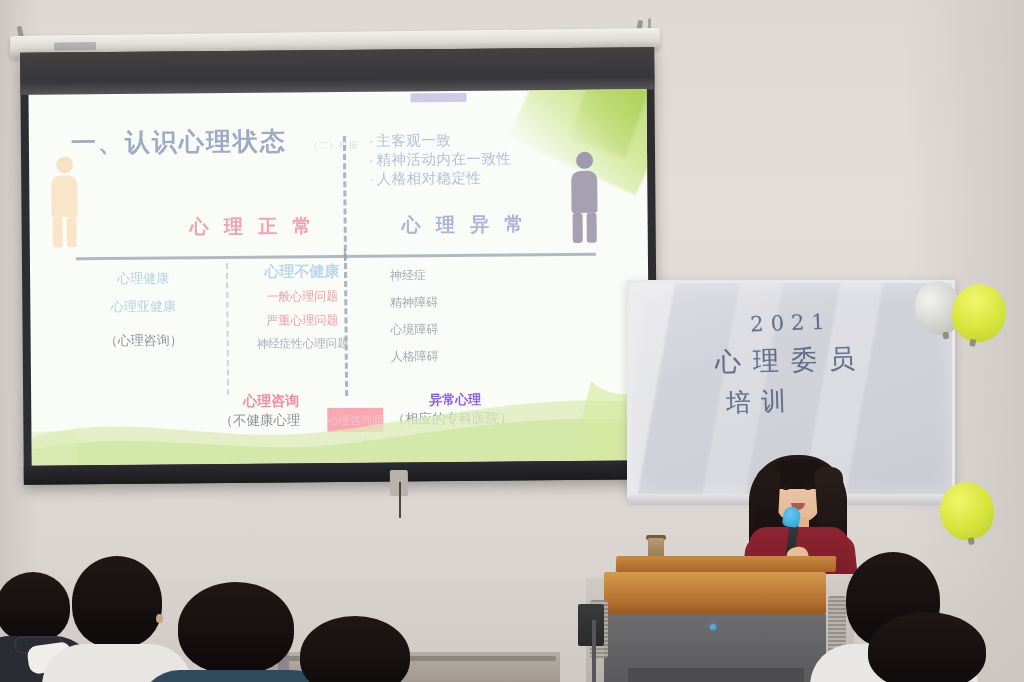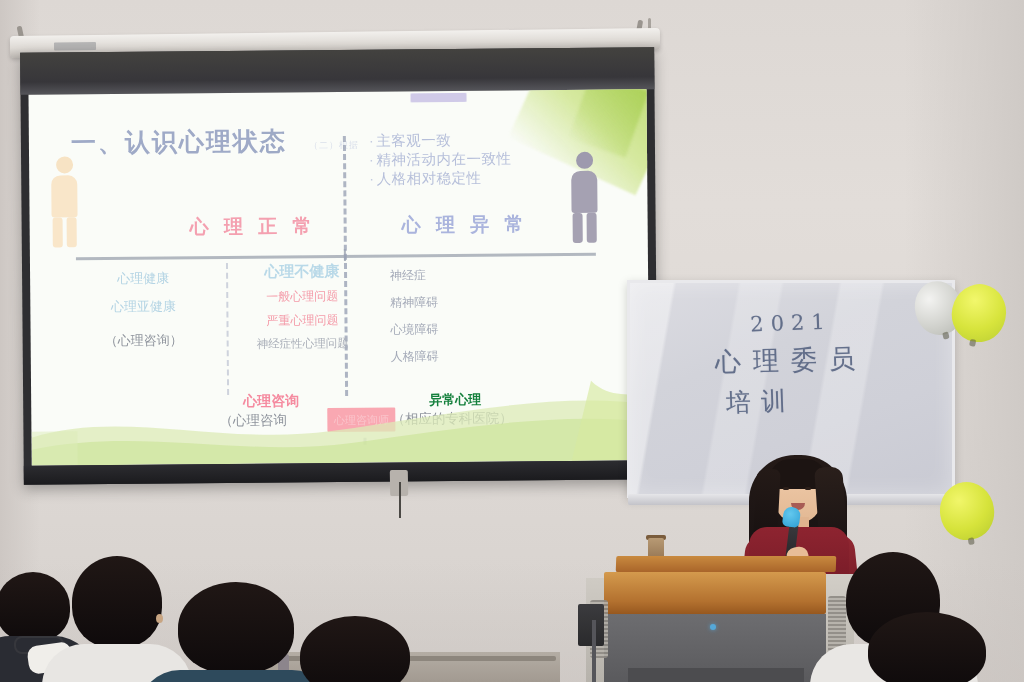--- a/index.html
+++ b/index.html
@@ -153,27 +153,27 @@
   .col-right .g{font-size:12px;color:#a4aab8;}
 
   .bottom-row{position:absolute;top:300px;left:0;width:100%;}
   .bot-pink-title{
     position:absolute;left:212px;top:0;font-size:14px;font-weight:bold;color:#f58ba0;
   }
   .bot-pink-sub{
     position:absolute;left:188px;top:19px;font-size:13.5px;color:#8e939c;
   }
   .bot-ab-title{
-    position:absolute;left:398px;top:0;font-size:13px;font-weight:bold;color:#15803d;
+    position:absolute;left:398px;top:0;font-size:13px;font-weight:bold;color:#8b5cf6;
   }
   .bot-ab-sub{
     position:absolute;left:360px;top:19px;font-size:13.5px;color:#8e939c;
   }
   .pink-highlight{
-    position:absolute;left:296px;top:16px;width:68px;height:24px;
+    position:absolute;left:296px;top:16px;width:56px;height:24px;
     background:#f99aa6;opacity:.85;border-radius:1px;
   }
   .pink-highlight span{
     display:block;font-size:11px;color:#fbc9d1;text-align:center;line-height:24px;
     opacity:.7;
   }
   .tiny-mark{
     position:absolute;left:332px;top:46px;width:3px;height:7px;background:#b9bcc4;opacity:.6;
   }
 
@@ -487,21 +487,21 @@
 
       <div class="col col-right">
         <p class="ln g">神经症</p>
         <p class="ln g" style="margin-top:10px;">精神障碍</p>
         <p class="ln g" style="margin-top:10px;">心境障碍</p>
         <p class="ln g" style="margin-top:10px;">人格障碍</p>
       </div>
 
       <div class="bottom-row">
         <div class="bot-pink-title">心理咨询</div>
-        <div class="bot-pink-sub">（心理咨询</div>
+        <div class="bot-pink-sub">（不健康心理</div>
         <div class="pink-highlight">
           <span>心理咨询师</span>
         </div>
         <div class="bot-ab-title">异常心理</div>
         <div class="bot-ab-sub">（相应的专科医院）</div>
         <div class="tiny-mark"></div>
       </div>
 
       <div class="deco-wave">
         <svg width="618" height="90" viewBox="0 0 618 90" preserveAspectRatio="none">

